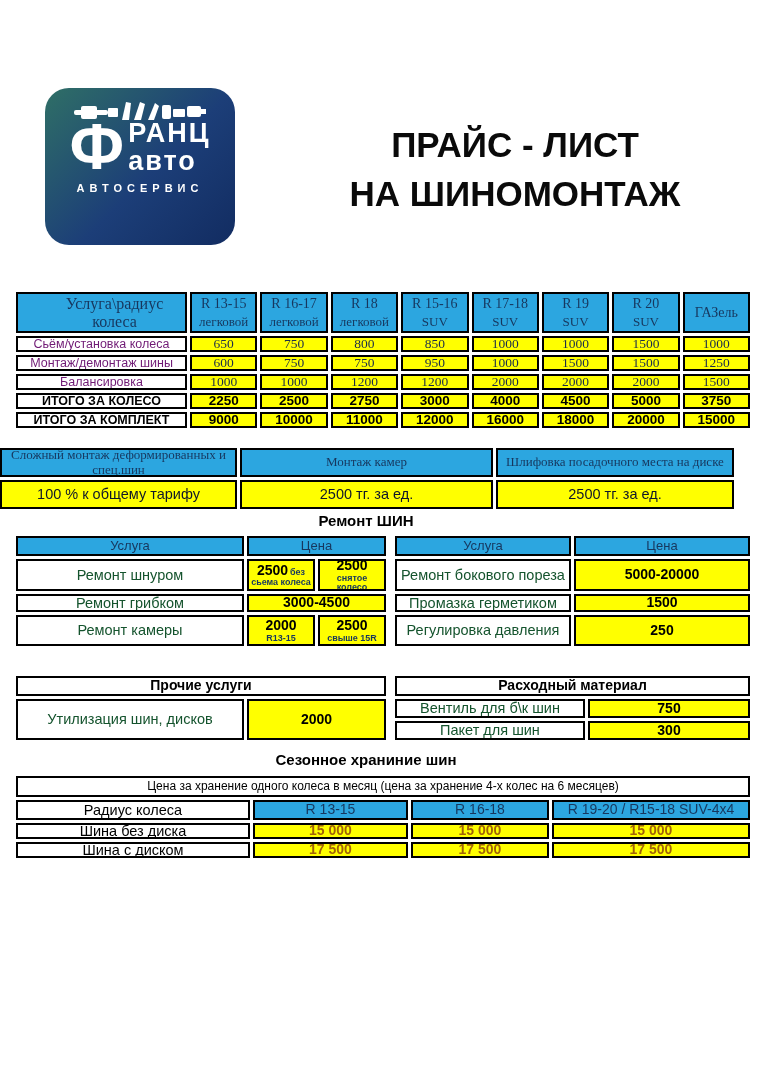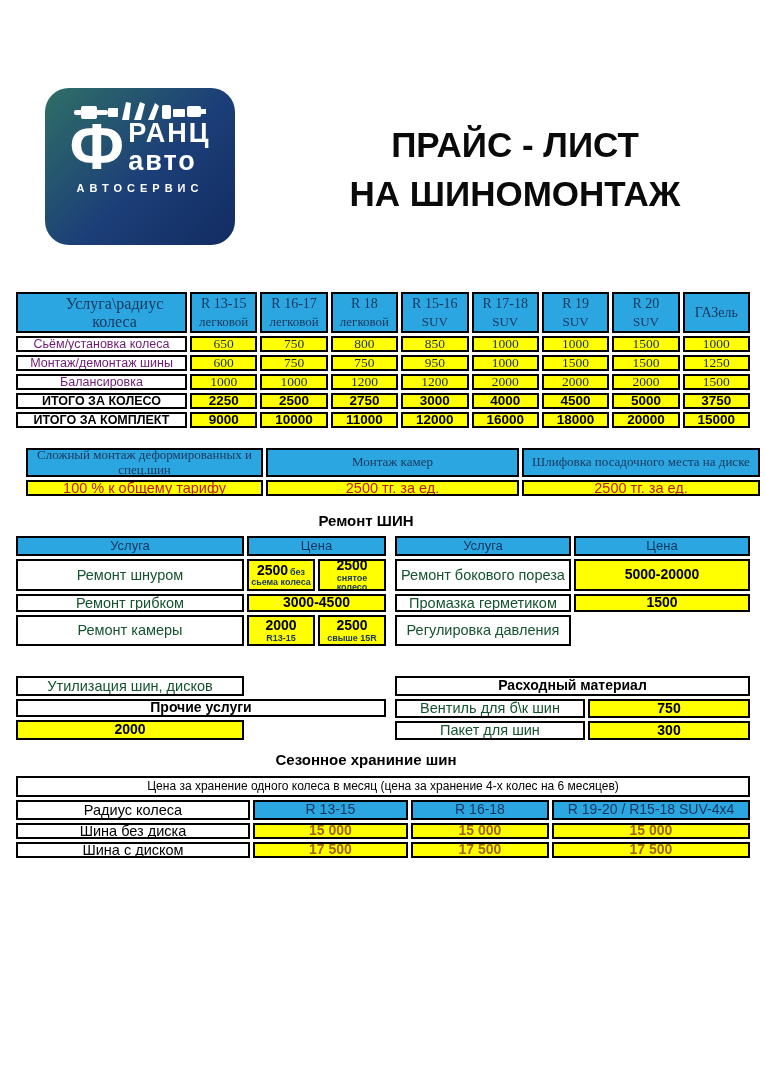--- a/index.html
+++ b/index.html
@@ -34,24 +34,24 @@
   #t1{left:16px;top:292px;width:734px;height:136px;
       grid-template-columns:171px repeat(8,1fr);grid-template-rows:41px repeat(5,1fr);}
   #t1 .corner{font-size:16px;padding-left:28px;}
   #t1 .h1{font-size:14px;} #t1 .h2{font-size:13px;margin-top:3px;}
   #t1 .lbl{font-size:12.5px;color:#701a75;}
   #t1 .num{font-family:"Liberation Serif",serif;font-size:13.5px;color:#1c2e4a;}
   #t1 .totlbl{font-size:12.5px;font-weight:bold;color:#000;}
   #t1 .totnum{font-family:"Liberation Sans",sans-serif;font-weight:bold;font-size:13.5px;color:#000;}
 
   
-  #t2{left:26px;top:448px;width:734px;height:48px;
+  #t2{left:0;top:448px;width:734px;height:61px;
       grid-template-columns:237px 253px 1fr;grid-template-rows:29px 1fr;}
   #t2 .hd{font-size:13px;}
-  #t2 .val{font-size:14.5px;color:#b91c1c;}
+  #t2 .val{font-size:14.5px;color:#0f172a;}
 
   
   .sec-title{position:absolute;left:0;width:732px;text-align:center;font-weight:bold;
              font-size:15px;color:#000;}
   #repair-title{top:512px;}
   #storage-title{top:751px;}
 
   
   #t3l{left:16px;top:536px;width:370px;height:110px;
        grid-template-columns:228px 1fr 1fr;grid-template-rows:20px 32px 18px 1fr;}
@@ -243,25 +243,26 @@
   </div>
 
   <div class="grid" id="t3r">
     <div class="c blue rhdr">Услуга</div>
     <div class="c blue rhdr">Цена</div>
     <div class="c svc">Ремонт бокового пореза</div>
     <div class="c yellow price">5000-20000</div>
     <div class="c svc">Промазка герметиком</div>
     <div class="c yellow price">1500</div>
     <div class="c svc">Регулировка давления</div>
+    <div class="c yellow price">250</div>
   </div>
 
   <div class="grid" id="t4l">
+    <div class="c whdr span2">Прочие услуги</div>
     <div class="c svc">Утилизация шин, дисков</div>
-    <div class="c whdr span2">Прочие услуги</div>
     <div class="c yellow price">2000</div>
   </div>
 
   <div class="grid" id="t4r">
     <div class="c whdr span2">Расходный материал</div>
     <div class="c svc">Вентиль для б\к шин</div>
     <div class="c yellow price">750</div>
     <div class="c svc">Пакет для шин</div>
     <div class="c yellow price">300</div>
   </div>

